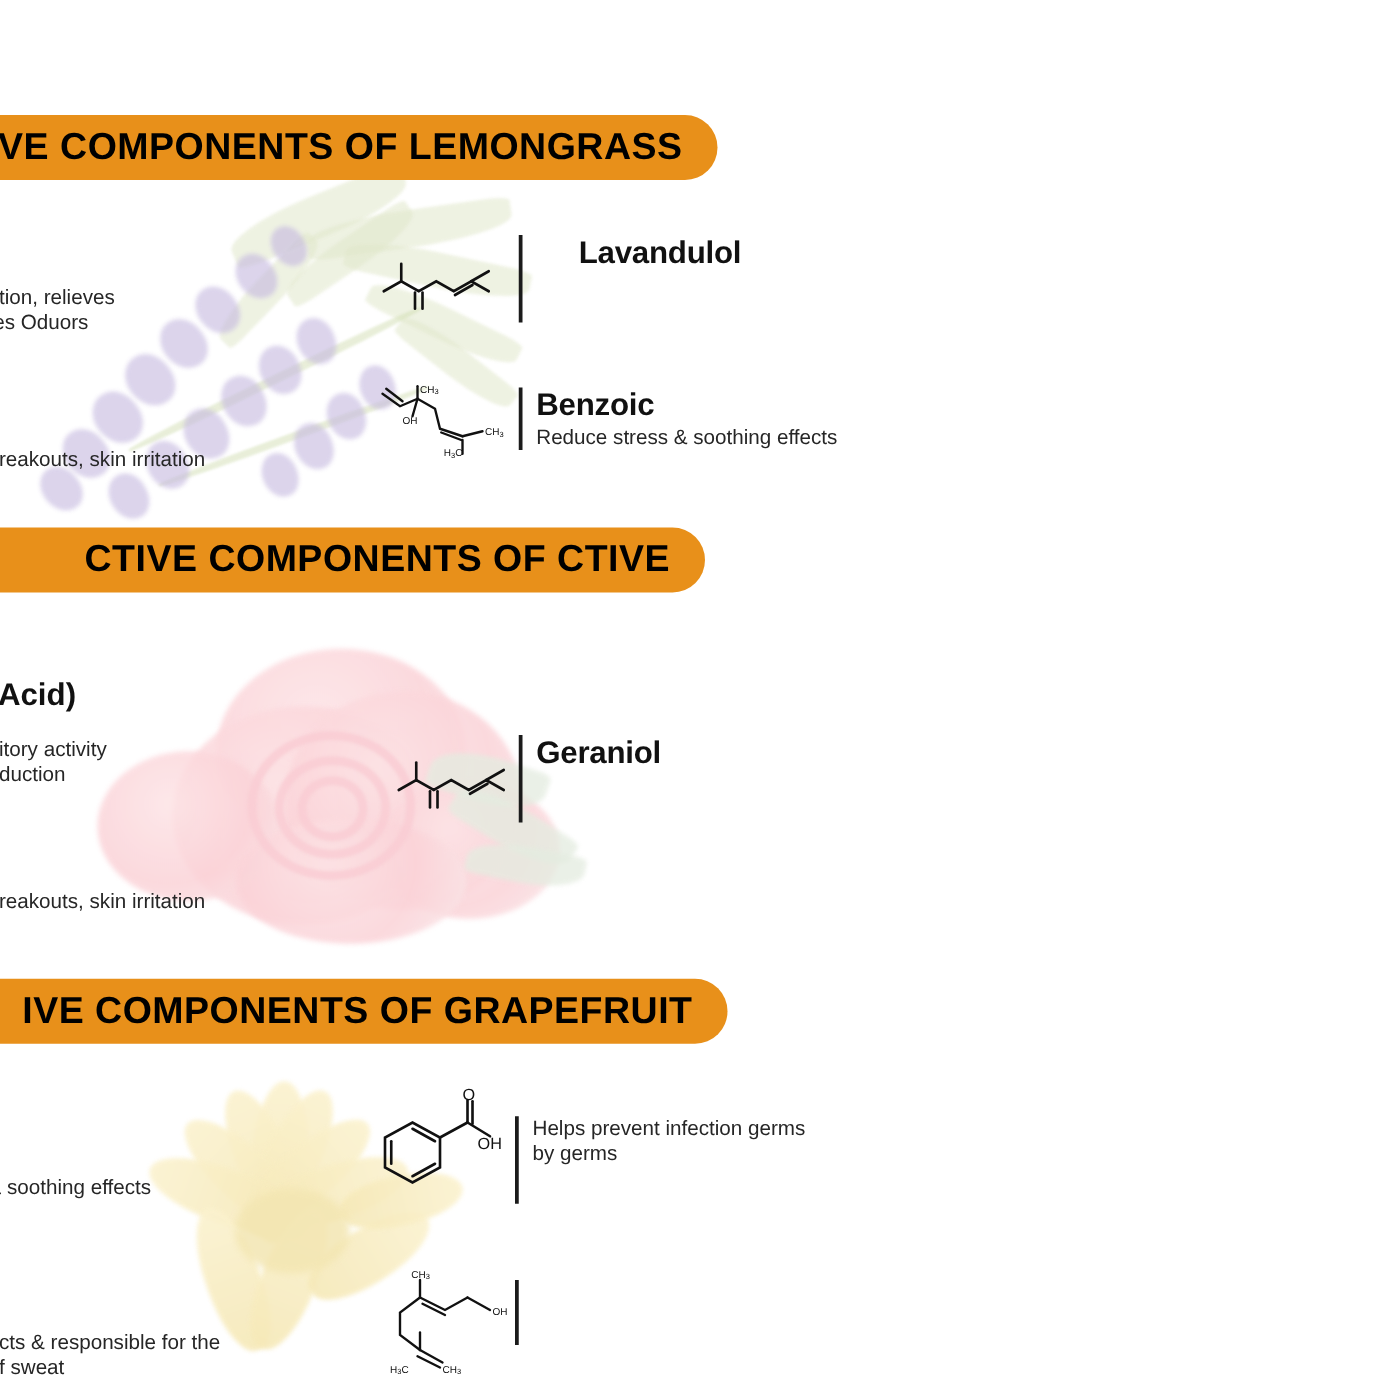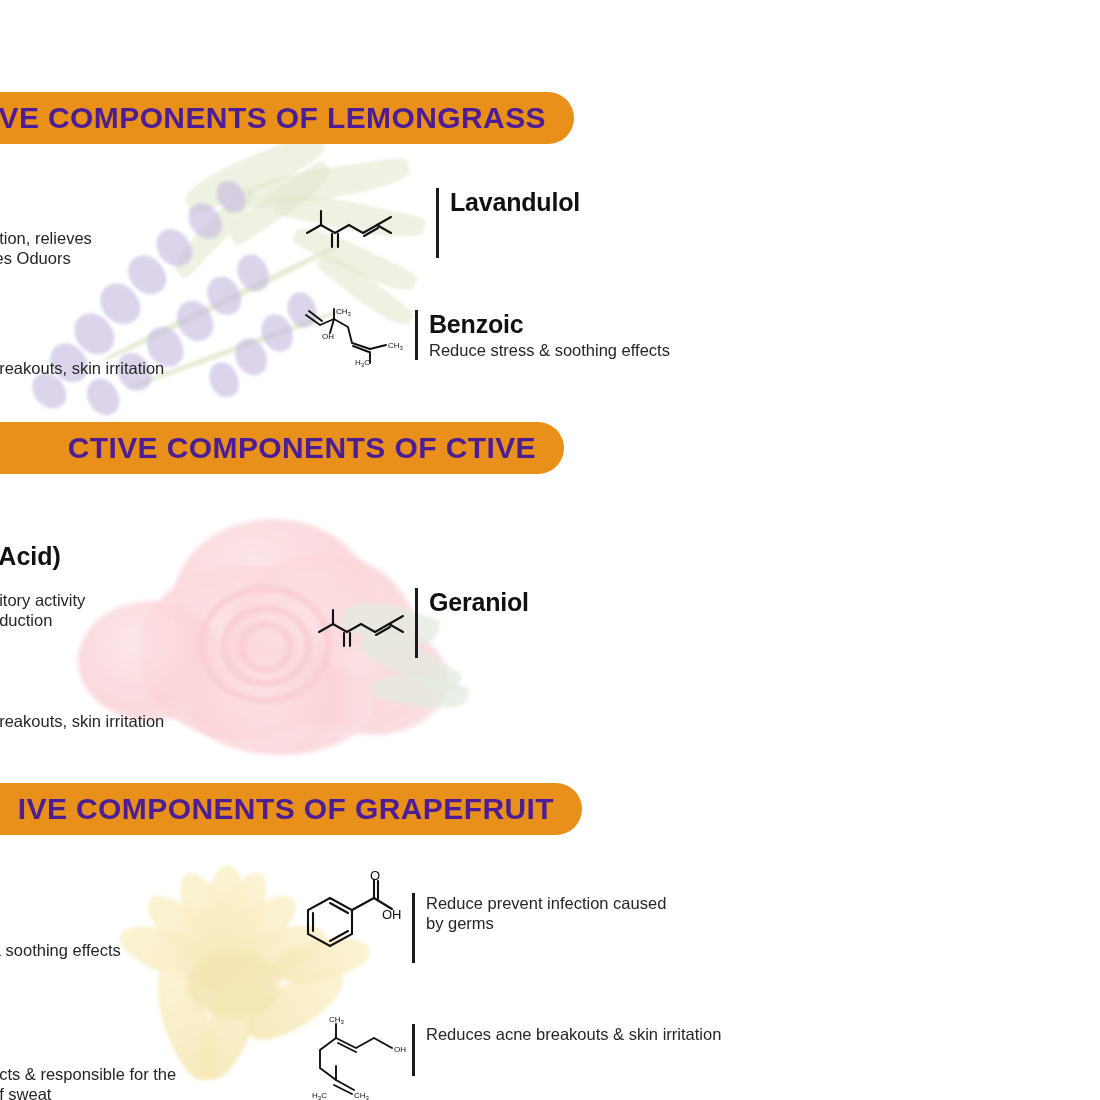--- a/index.html
+++ b/index.html
@@ -24,21 +24,21 @@
     border-radius: 26px;
     background: #e8901a;
     display: flex;
     align-items: center;
     justify-content: flex-end;
     padding-right: 28px;
     box-sizing: border-box;
     white-space: nowrap;
   }
   .banner span {
-    color: #4c1d95;
+    color: #000000;
     font-size: 30px;
     font-weight: 700;
     letter-spacing: 0.4px;
     font-family: "Liberation Sans", sans-serif;
   }
   #banner-lemongrass { top: 92px;  width: 834px; }
   #banner-lemon      { top: 422px; width: 824px; }
   #banner-grapefruit { top: 783px; width: 842px; }
 
   
@@ -259,21 +259,21 @@
 <div class="molecule" style="left:303px;top:203px;">
   <svg width="100" height="48" viewBox="0 0 100 48">
     <path class="bond" d="M4 30 L18 22 L32 30 L32 30 L46 22 L60 30 L74 22 L88 30"></path>
     <path class="bond" d="M18 22 L18 8"></path>
     <path class="bond" d="M29 31 L29 44"></path>
     <path class="bond" d="M35 31 L35 44"></path>
     <path class="bond" d="M74 22 L88 14"></path>
     <path class="bond" d="M61 33 L75 25"></path>
   </svg>
 </div>
-<div class="component" style="left:436px;top:188px;">
+<div class="component" style="left:415px;top:188px;padding-left:34px;">
   <div class="rule" style="height:70px;"></div>
   <div class="body">
     <p class="c-name">Lavandulol</p>
   </div>
 </div>
 
 <div class="molecule" style="left:300px;top:305px;">
   <svg width="110" height="62" viewBox="0 0 110 62">
     <path class="bond-thin" d="M6 10 L20 20 L34 14"></path>
     <path class="bond-thin" d="M9 6 L22 16"></path>
@@ -341,21 +341,21 @@
     <path class="bond" d="M74 26 L74 8"></path>
     <path class="bond" d="M78 27 L78 9"></path>
     <path class="bond" d="M74 26 L92 37"></path>
     <text class="atom" x="70" y="8" font-size="13">O</text>
     <text class="atom" x="82" y="47" font-size="13">OH</text>
   </svg>
 </div>
 <div class="component" style="left:412px;top:893px;">
   <div class="rule" style="height:70px;"></div>
   <div class="body">
-    <p class="c-desc">Reduce prevent infection caused
+    <p class="c-desc">Helps prevent infection germs
 by germs</p>
   </div>
 </div>
 
 <div class="molecule" style="left:310px;top:1006px;">
   <svg width="110" height="92" viewBox="0 0 110 92">
     <path class="bond-thin" d="M26 32 L26 18"></path>
     <path class="bond-thin" d="M26 32 L46 42 L64 32"></path>
     <path class="bond-thin" d="M28 37 L46 46"></path>
     <path class="bond-thin" d="M64 32 L82 42"></path>
@@ -365,15 +365,14 @@
     <path class="bond-thin" d="M26 74 L26 60"></path>
     <text class="atom" x="19" y="16" font-size="8">CH<tspan font-size="6" dy="1.5">3</tspan></text>
     <text class="atom" x="84" y="46" font-size="8">OH</text>
     <text class="atom" x="2" y="92" font-size="8">H<tspan font-size="6" dy="1.5">3</tspan><tspan font-size="8" dy="-1.5">C</tspan></text>
     <text class="atom" x="44" y="92" font-size="8">CH<tspan font-size="6" dy="1.5">3</tspan></text>
   </svg>
 </div>
 <div class="component" style="left:412px;top:1024px;">
   <div class="rule" style="height:52px;"></div>
   <div class="body">
-    <p class="c-desc">Reduces acne breakouts &amp; skin irritation</p>
   </div>
 </div>
 
 </body></html>

